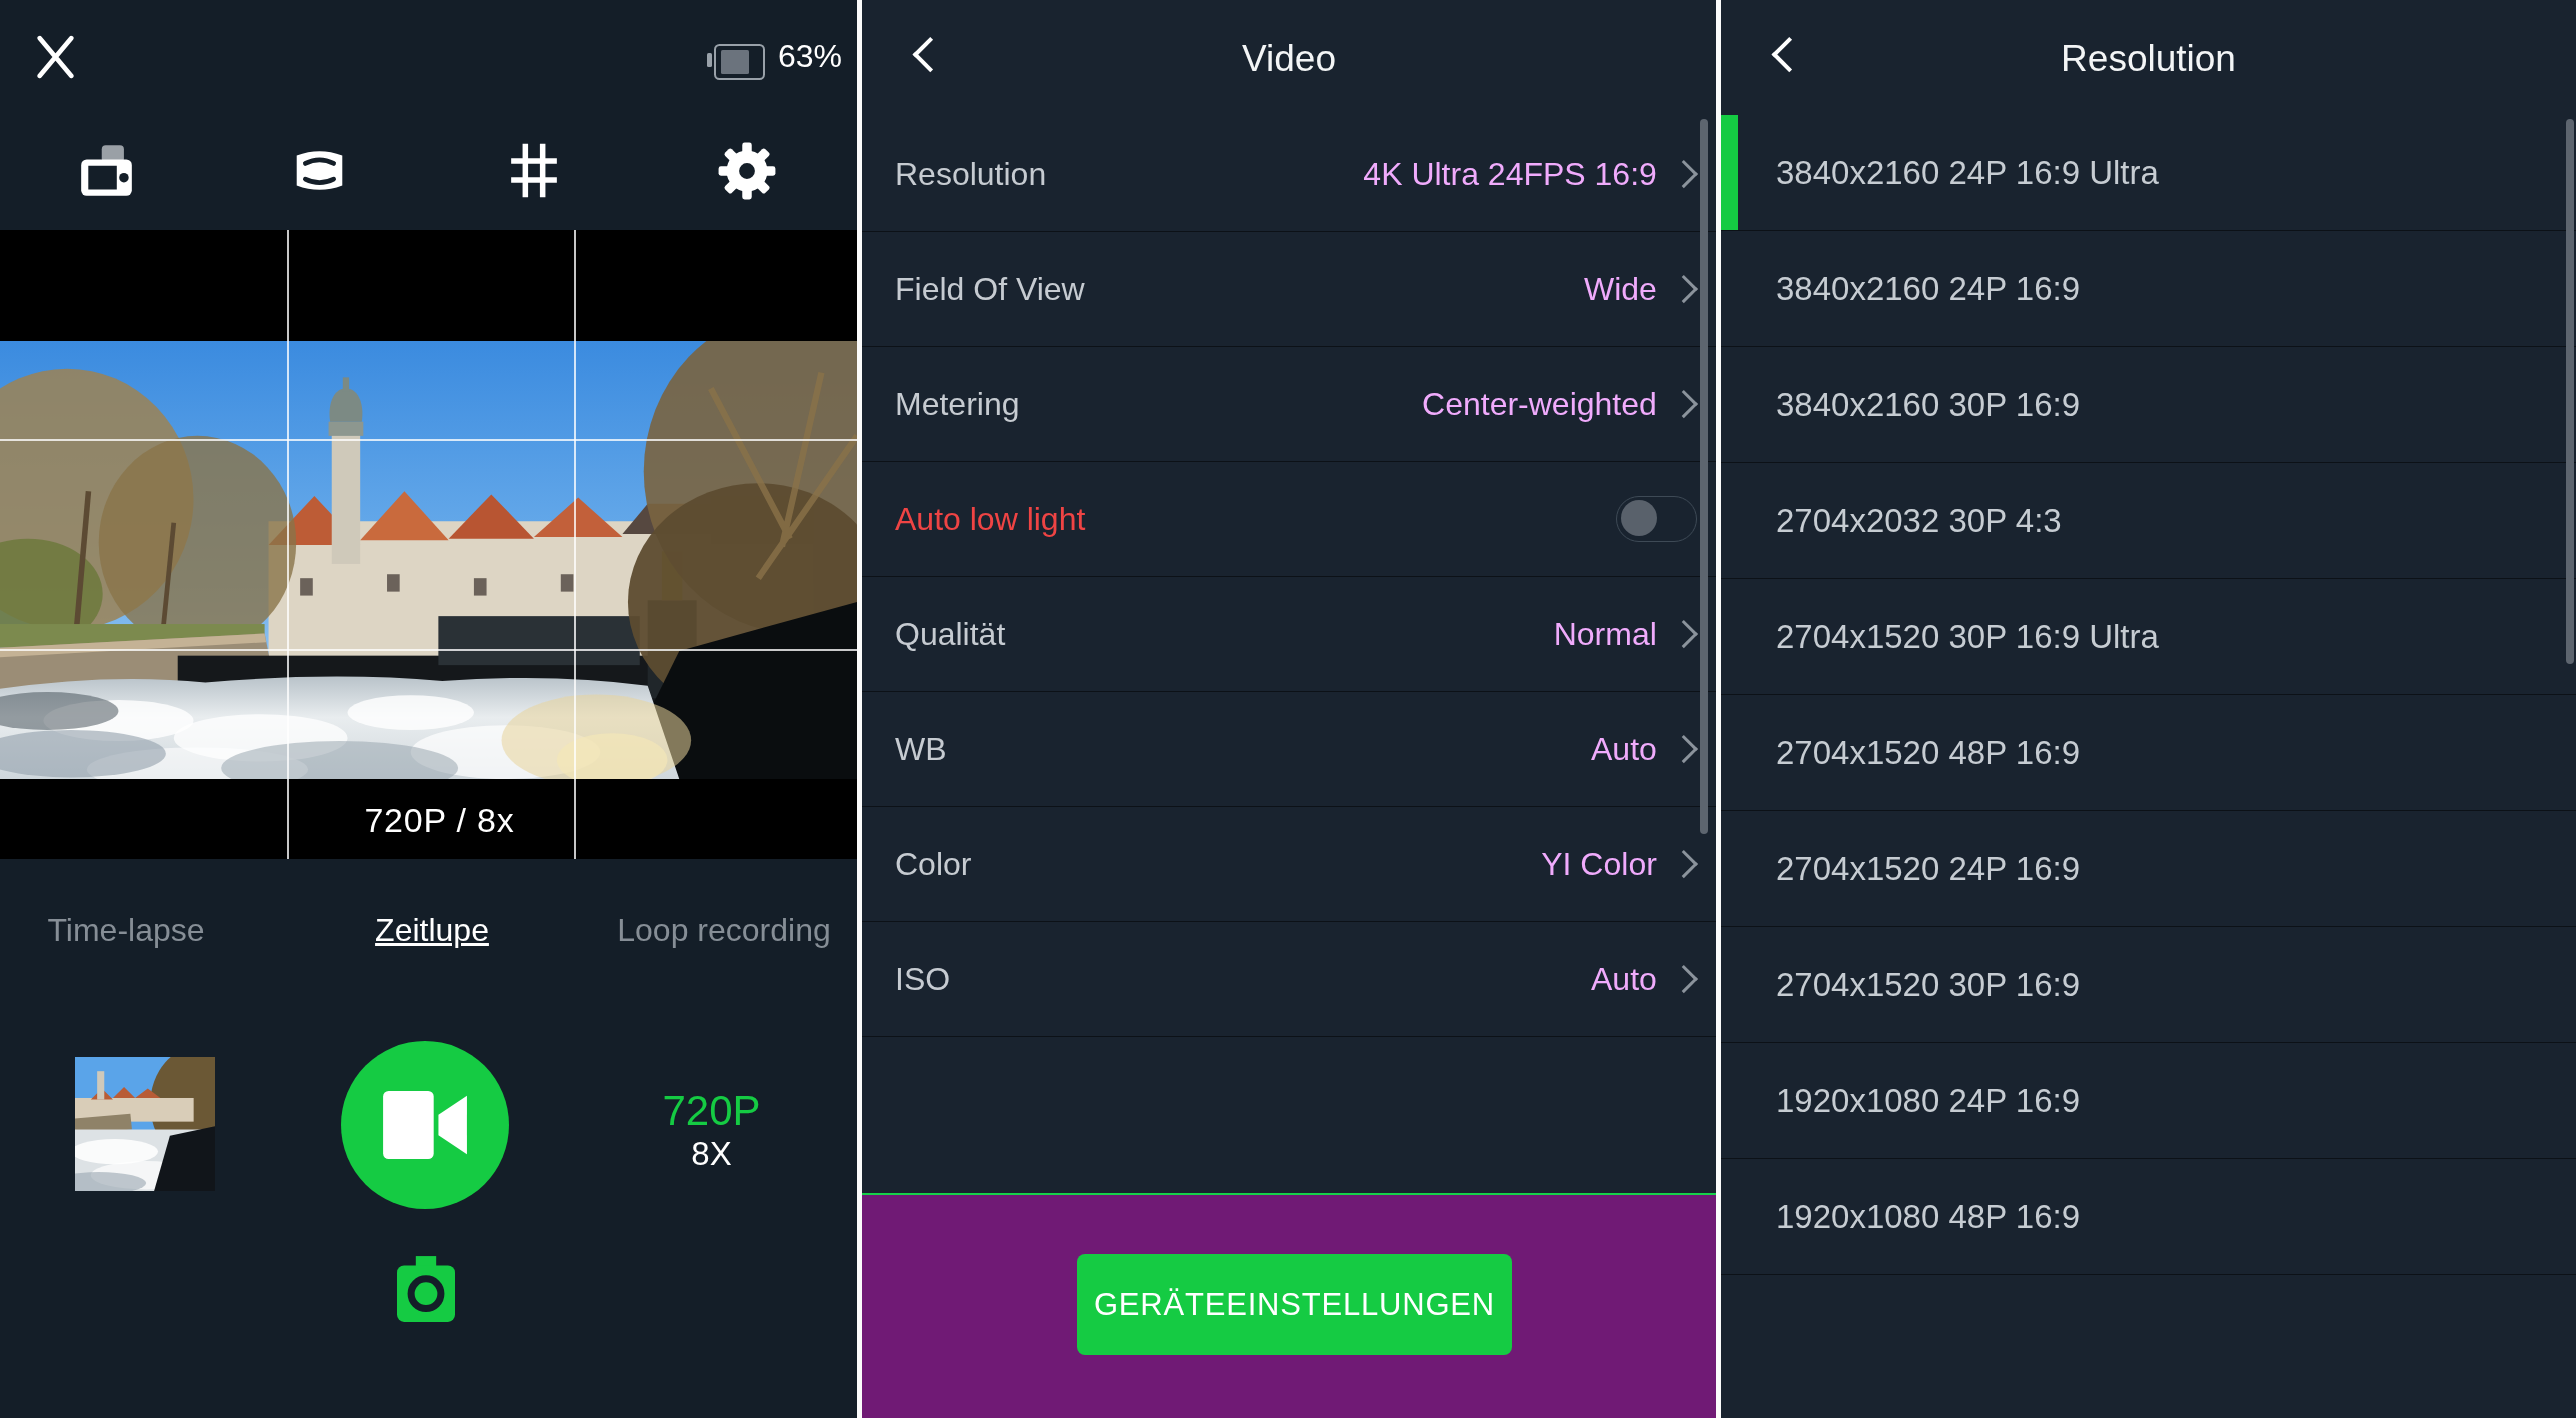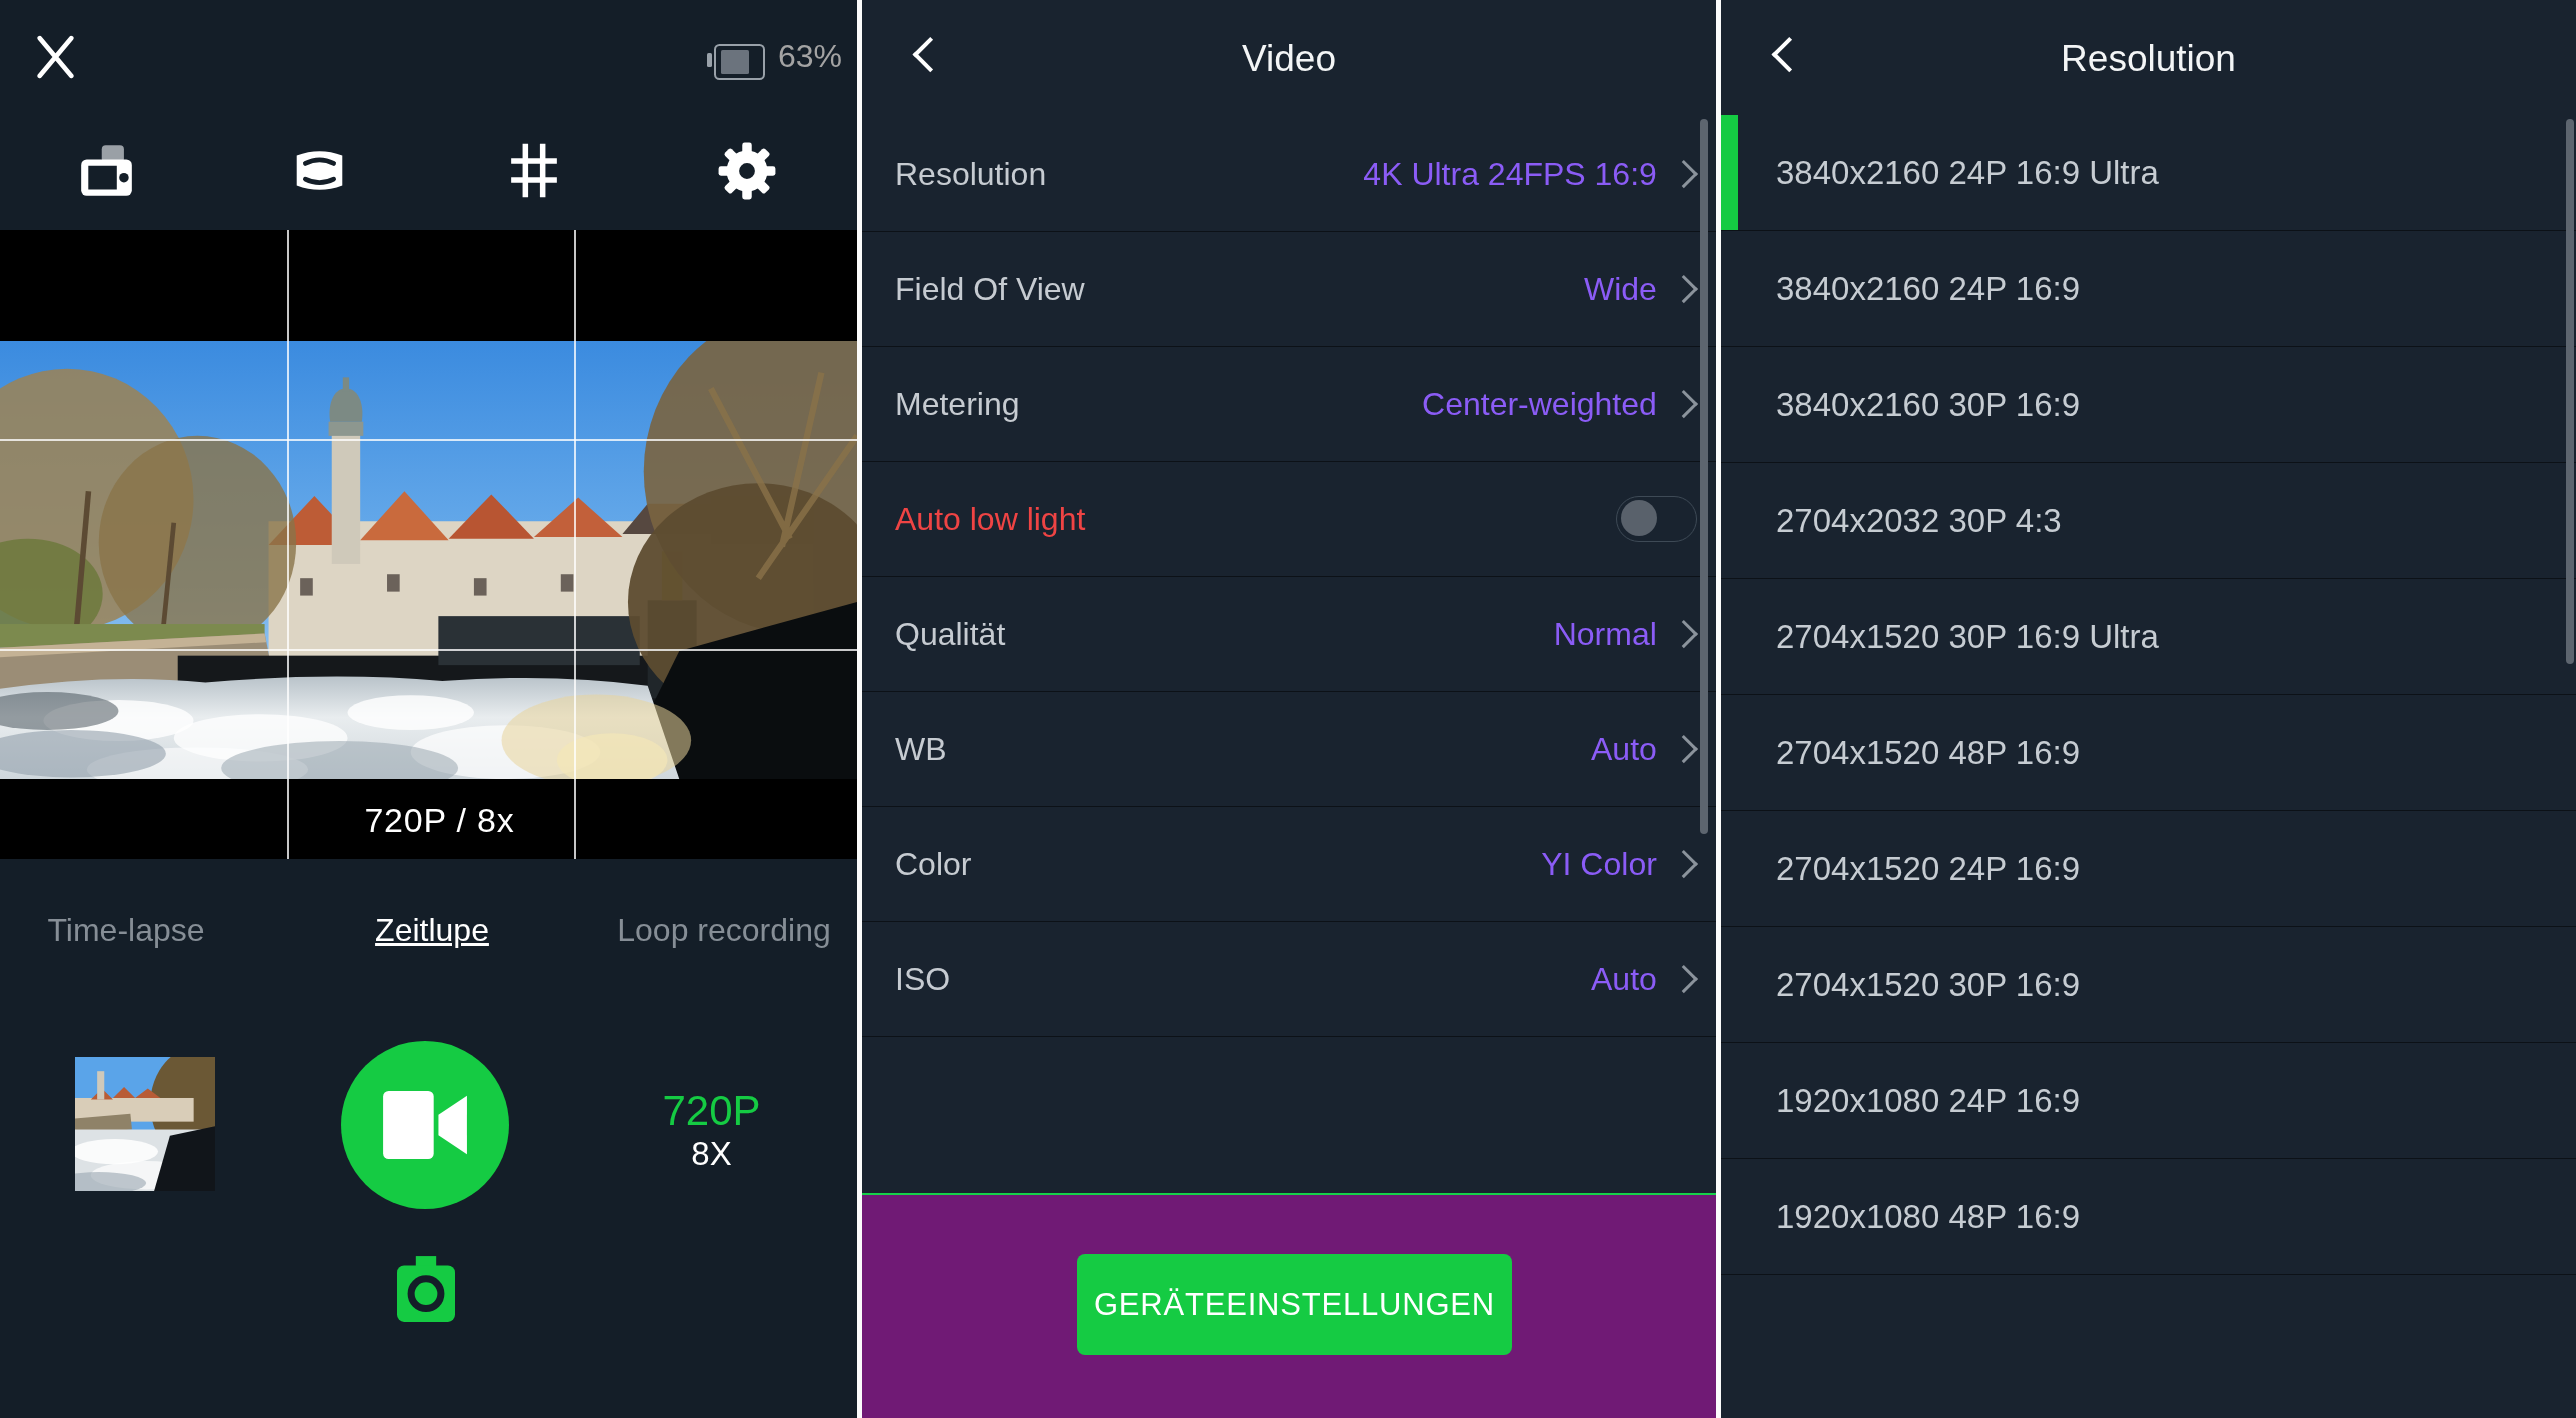--- a/index.html
+++ b/index.html
@@ -10,21 +10,21 @@
   #divider-1{position:absolute;top:0;left:857px;width:4.7px;height:1418px;background:#fbfbfb;}
   #middle-panel{left:862px;width:854px;background:#19232f;}
   #divider-2{position:absolute;top:0;left:1716px;width:4.7px;height:1418px;background:#fbfbfb;}
   #right-panel{left:1721px;width:855px;background:#19232f;}
 
   
   .close-x{position:absolute;left:35px;top:35px;width:41px;height:44px;cursor:pointer;}
   .battery{position:absolute;left:714px;top:44px;width:47px;height:32px;border:2.4px solid #99a1a9;border-radius:5.5px;}
   .battery::before{content:"";position:absolute;left:-9.5px;top:7.1px;width:5.5px;height:14.2px;background:#99a1a9;border-radius:1.6px;}
   .battery::after{content:"";position:absolute;left:4.7px;top:4px;bottom:4px;width:28.4px;background:#6b737d;border-radius:1.6px;}
-  .battery-pct{position:absolute;left:778px;top:38px;font-size:32px;color:#a3a3a3;}
+  .battery-pct{position:absolute;left:778px;top:38px;font-size:32px;color:#ffffff;}
   .topicon{position:absolute;top:139px;width:63px;height:63px;display:flex;align-items:center;justify-content:center;}
   .preview{position:absolute;left:0;top:230px;width:857px;height:629px;background:#000;}
   .gridline{position:absolute;background:rgba(255,255,255,.78);}
   .gv{top:0;bottom:0;width:1.6px;}
   .gh{left:0;right:0;height:1.6px;}
   .preview-label{position:absolute;left:0;top:571px;width:100%;text-align:center;
                  font-size:34px;color:#ffffff;letter-spacing:0.8px;padding-left:11px;}
   .tab{position:absolute;top:912px;transform:translateX(-50%);font-size:32px;color:#868e96;white-space:nowrap;cursor:pointer;}
   .tab.active{color:#ffffff;text-decoration:underline;}
   .thumb{position:absolute;left:75px;top:1057px;width:140px;height:134px;cursor:pointer;}
@@ -41,21 +41,21 @@
   .back{position:absolute;left:51px;top:40px;width:28.4px;height:28.4px;cursor:pointer;}
   .back::before{content:"";position:absolute;left:4.7px;top:1.6px;width:20.5px;height:20.5px;
                 border-left:4.7px solid #fff;border-bottom:4.7px solid #fff;transform:rotate(45deg);}
 
   
   .mlist{position:absolute;left:0;right:0;top:117px;bottom:223px;overflow:hidden;}
   .mrow{height:114px;display:flex;align-items:center;padding:0 19px 0 33px;cursor:pointer;}
   .mrow + .mrow{border-top:1.6px solid rgba(0,0,0,.5);}
   .rlabel{font-size:32px;color:#c6cbd1;}
   .mrow.dim .rlabel{color:#ef4444;}
-  .rvalue{margin-left:auto;font-size:32px;color:#8b5cf6;}
+  .rvalue{margin-left:auto;font-size:32px;color:#f0abfc;}
   .chev{flex:none;width:16.6px;height:16.6px;margin-left:17.4px;margin-right:3.2px;
         border-top:3.2px solid #8b939c;border-right:3.2px solid #8b939c;transform:rotate(45deg);}
   .toggle{margin-left:auto;width:79px;height:44px;border:1.6px solid #3e4a56;border-radius:24px;position:relative;cursor:pointer;}
   .toggle .knob{position:absolute;left:4px;top:3.2px;width:36px;height:36px;border-radius:50%;background:#59616b;}
   .mfooter{position:absolute;left:0;right:0;bottom:0;height:223px;background:#701a75;border-top:2.4px solid #17d14a;}
   .device-btn{position:absolute;left:215px;top:59px;width:435px;height:101px;border-radius:8px;background:#15cb43;
               display:flex;align-items:center;justify-content:center;font-size:31px;color:#ffffff;
               letter-spacing:0.8px;cursor:pointer;}
   .scrollbar{position:absolute;width:8px;border-radius:4px;background:#5d656f;}
   #mid-scroll{right:8px;top:119px;height:715px;}

